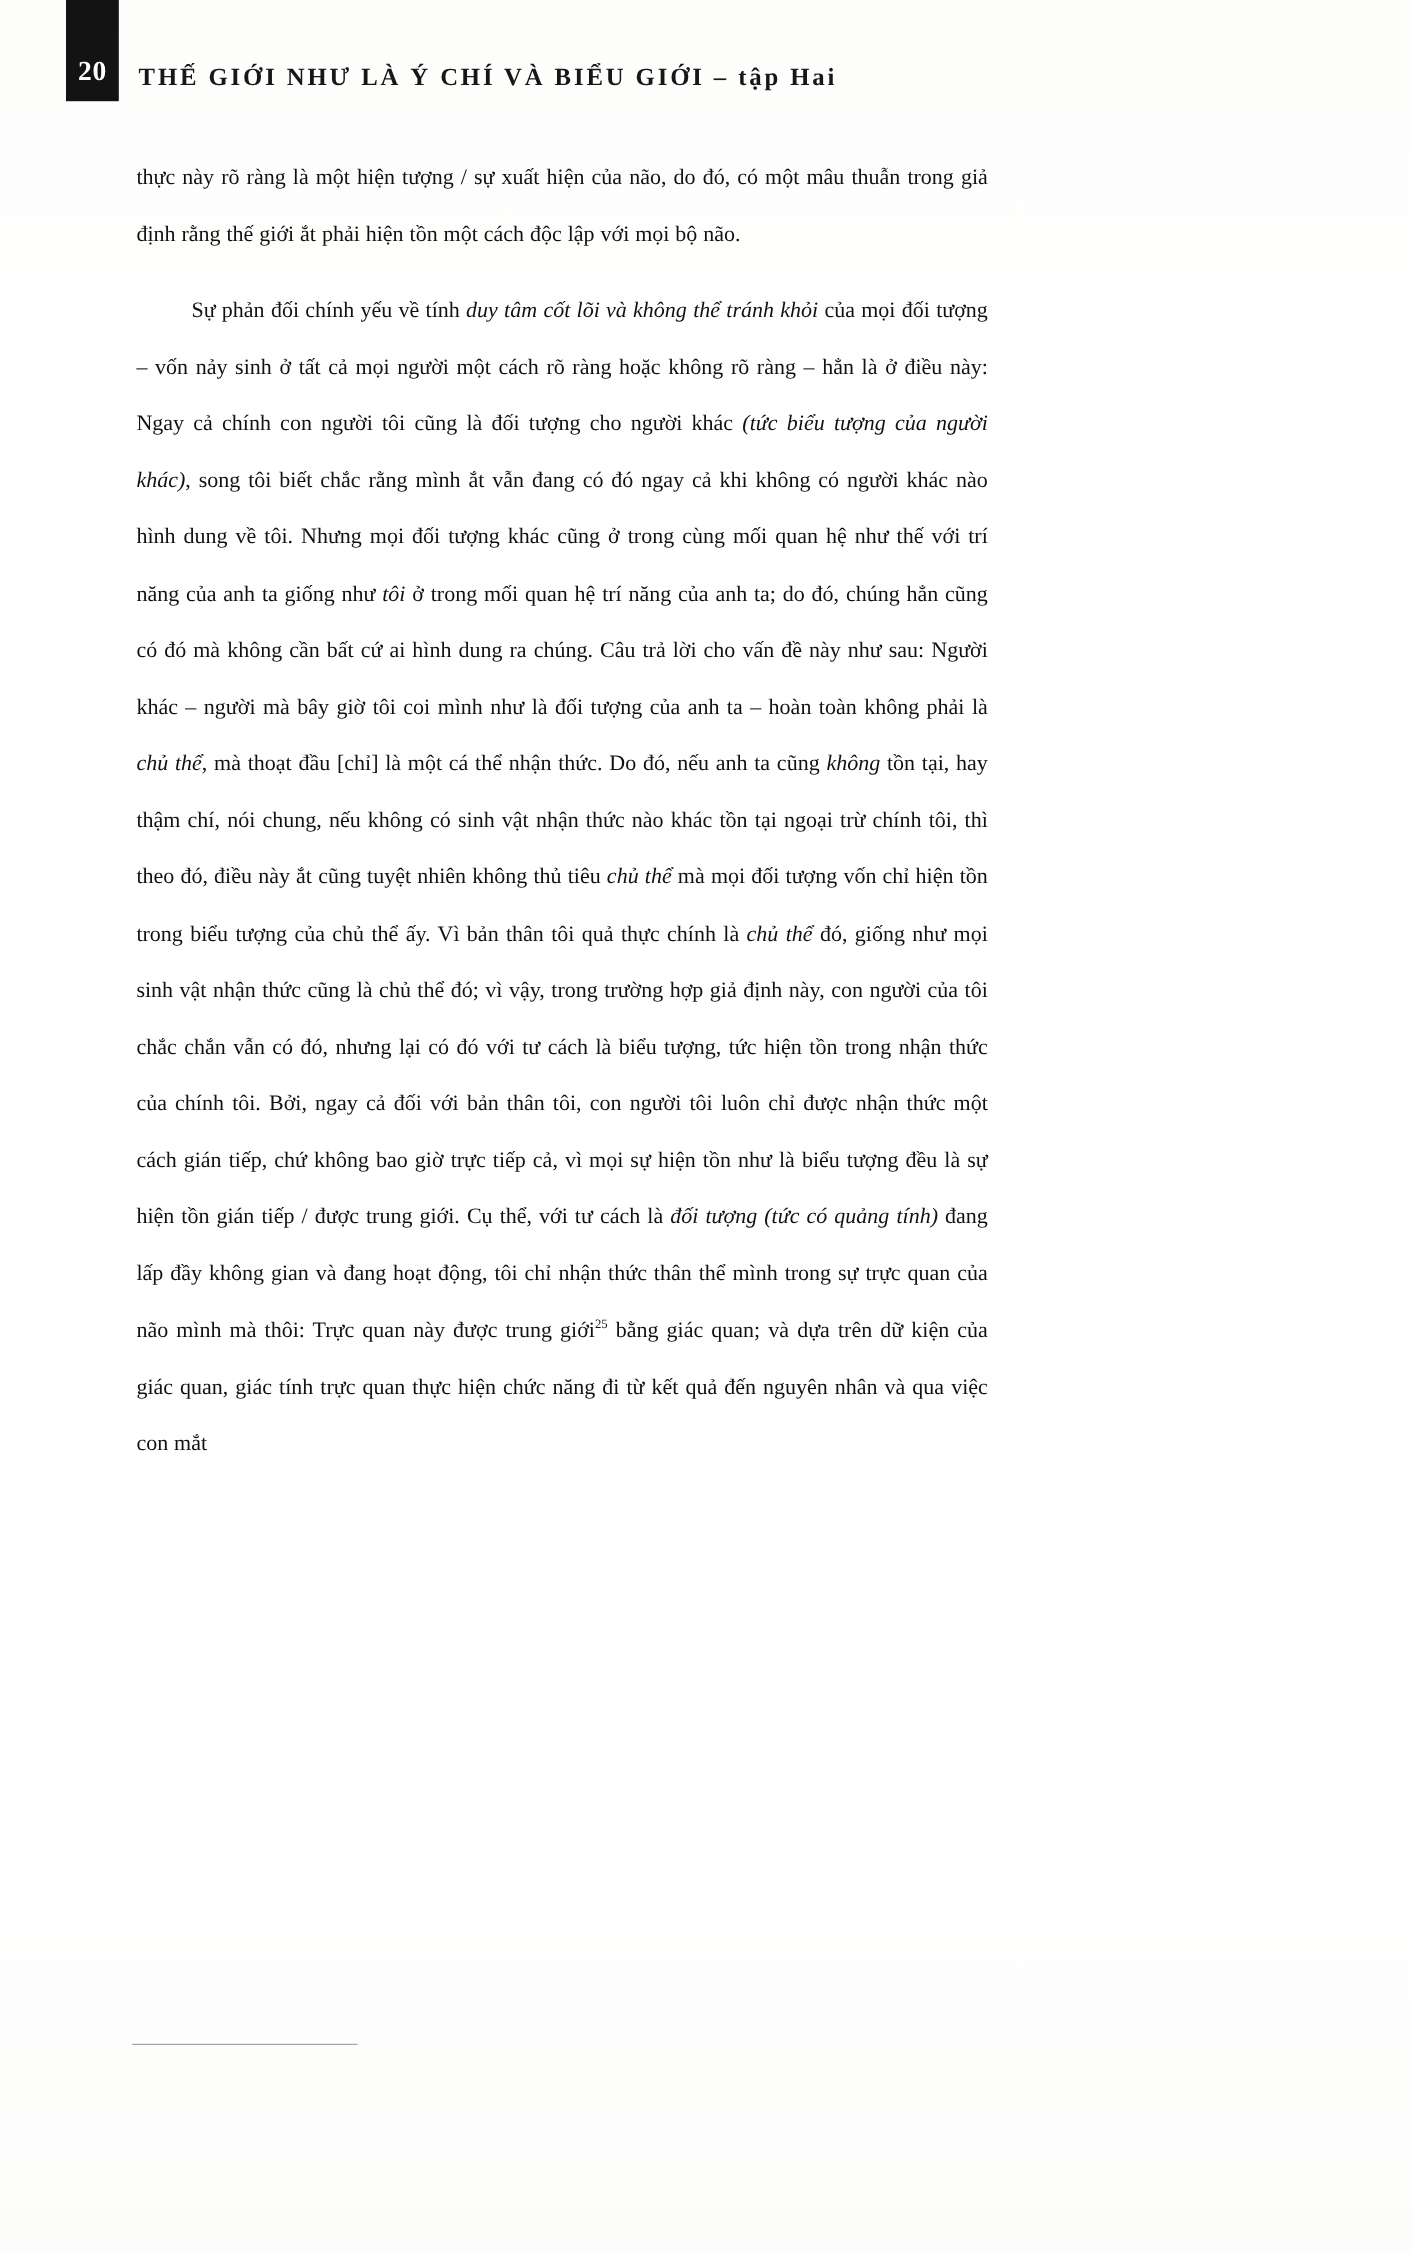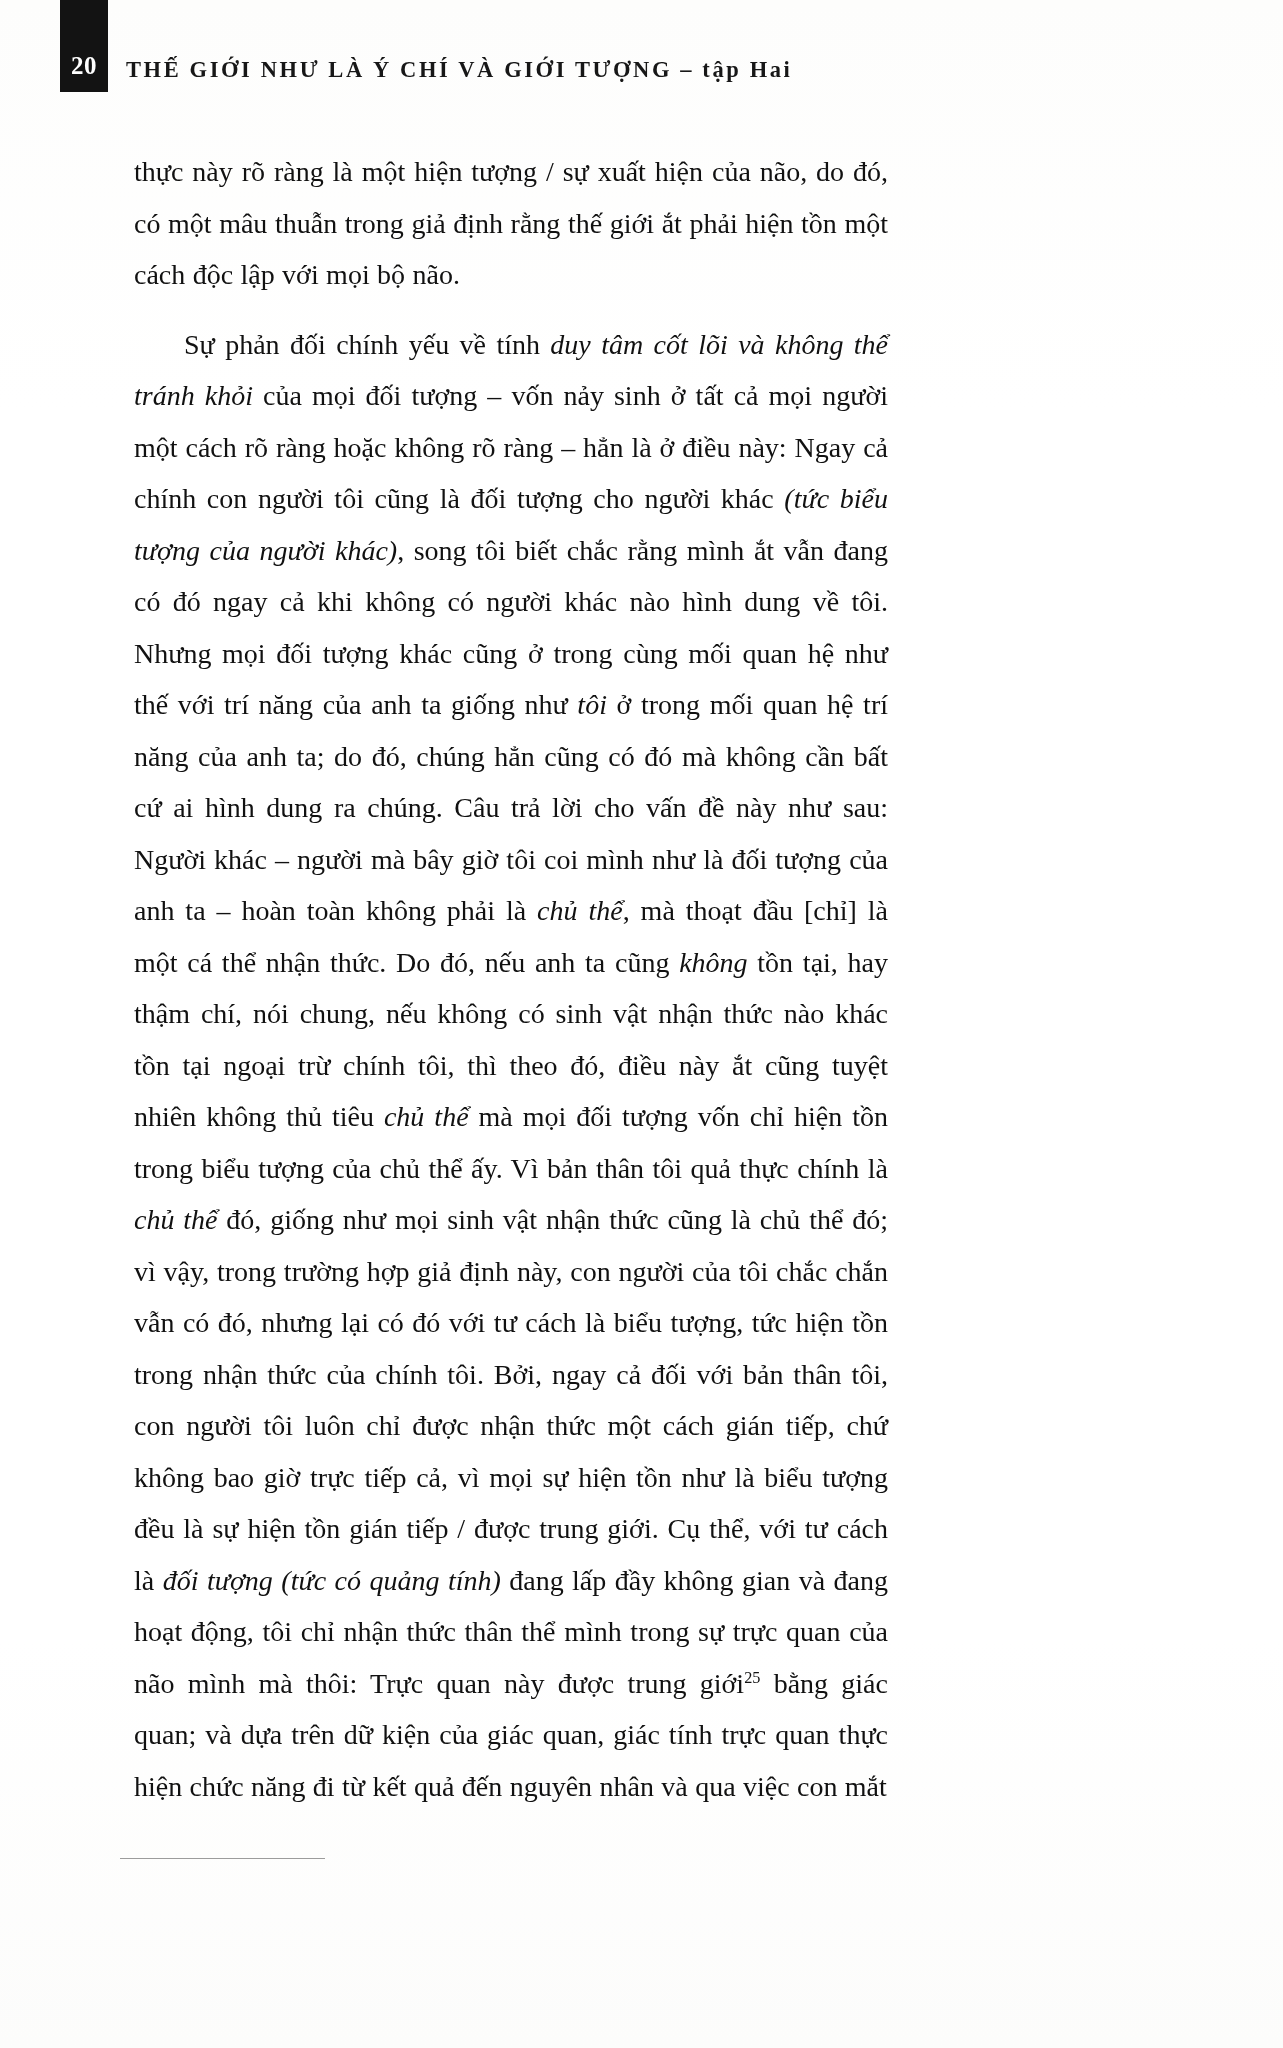--- a/index.html
+++ b/index.html
@@ -65,24 +65,24 @@
   }
 
   
   .body-col {
     position: absolute;
     left: 120px;
     top: 132px;
     width: 782px;
   }
   p.para {
-    margin: 14px;
+    margin: 4px;
     text-align: justify;
     text-justify: inter-word;
-    font-size: 28px;
+    font-size: 20px;
     line-height: 51.5px;
     color: #111111;
     word-spacing: 0.4px;
     hyphens: none;
   }
   p.para + p.para {
     margin-top: 18px;
   }
   p.indent {
     text-indent: 50px;
@@ -126,21 +126,21 @@
 </style>
 </head>
 <body>
 
 <div class="page"></div>
 
 <div class="running-head">
   <div class="page-number-block">
     <span class="page-number">20</span>
   </div>
-  <div class="running-title">THẾ GIỚI NHƯ LÀ Ý CHÍ VÀ GIỚI TƯỢNG – tập Hai</div>
+  <div class="running-title">THẾ GIỚI NHƯ LÀ Ý CHÍ VÀ BIỂU GIỚI – tập Hai</div>
 </div>
 
 <div class="body-col">
 
   <p class="para"><span>thực này rõ ràng là một hiện tượng / sự xuất hiện của não, do đó, có một mâu thuẫn trong giả định rằng thế giới ắt phải hiện tồn một cách độc lập với mọi bộ não.</span></p>
 
   <p class="para indent"><span>Sự phản đối chính yếu về tính </span><span class="it">duy tâm cốt lõi và không thể tránh khỏi</span><span> của mọi đối tượng – vốn nảy sinh ở tất cả mọi người một cách rõ ràng hoặc không rõ ràng – hẳn là ở điều này: Ngay cả chính con người tôi cũng là đối tượng cho người khác </span><span class="it">(tức biểu tượng của người khác)</span><span>, song tôi biết chắc rằng mình ắt vẫn đang có đó ngay cả khi không có người khác nào hình dung về tôi. Nhưng mọi đối tượng khác cũng ở trong cùng mối quan hệ như thế với trí năng của anh ta giống như </span><span class="it">tôi</span><span> ở trong mối quan hệ trí năng của anh ta; do đó, chúng hẳn cũng có đó mà không cần bất cứ ai hình dung ra chúng. Câu trả lời cho vấn đề này như sau: Người khác – người mà bây giờ tôi coi mình như là đối tượng của anh ta – hoàn toàn không phải là </span><span class="it">chủ thể</span><span>, mà thoạt đầu [chỉ] là một cá thể nhận thức. Do đó, nếu anh ta cũng </span><span class="it">không</span><span> tồn tại, hay thậm chí, nói chung, nếu không có sinh vật nhận thức nào khác tồn tại ngoại trừ chính tôi, thì theo đó, điều này ắt cũng tuyệt nhiên không thủ tiêu </span><span class="it">chủ thể</span><span> mà mọi đối tượng vốn chỉ hiện tồn trong biểu tượng của chủ thể ấy. Vì bản thân tôi quả thực chính là </span><span class="it">chủ thể</span><span> đó, giống như mọi sinh vật nhận thức cũng là chủ thể đó; vì vậy, trong trường hợp giả định này, con người của tôi chắc chắn vẫn có đó, nhưng lại có đó với tư cách là biểu tượng, tức hiện tồn trong nhận thức của chính tôi. Bởi, ngay cả đối với bản thân tôi, con người tôi luôn chỉ được nhận thức một cách gián tiếp, chứ không bao giờ trực tiếp cả, vì mọi sự hiện tồn như là biểu tượng đều là sự hiện tồn gián tiếp / được trung giới. Cụ thể, với tư cách là </span><span class="it">đối tượng (tức có quảng tính)</span><span> đang lấp đầy không gian và đang hoạt động, tôi chỉ nhận thức thân thể mình trong sự trực quan của não mình mà thôi: Trực quan này được trung giới</span><sup class="fnref">25</sup><span> bằng giác quan; và dựa trên dữ kiện của giác quan, giác tính trực quan thực hiện chức năng đi từ kết quả đến nguyên nhân và qua việc con mắt</span></p>
 
 </div>
 

